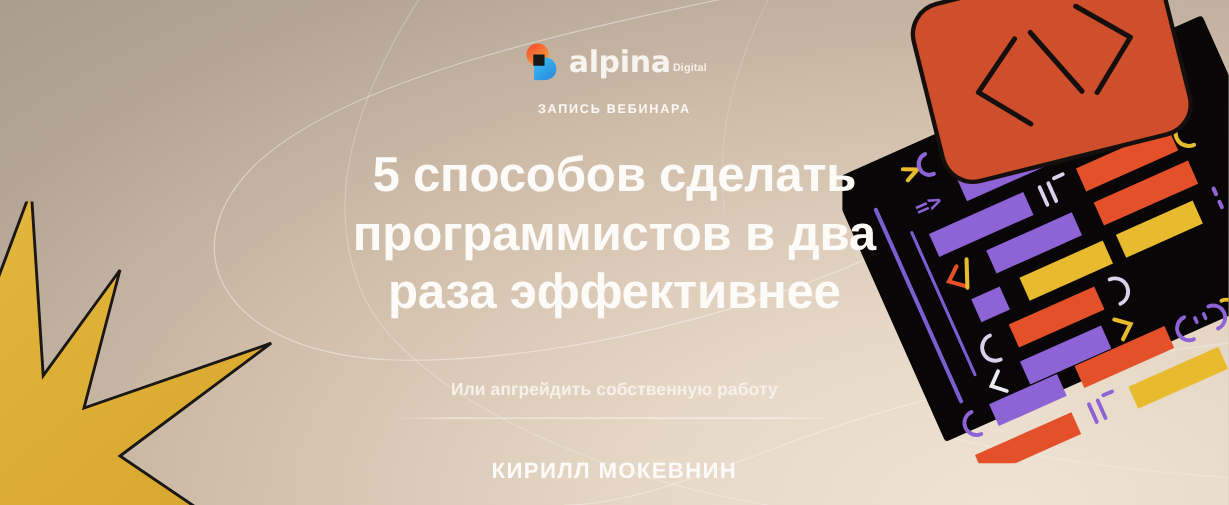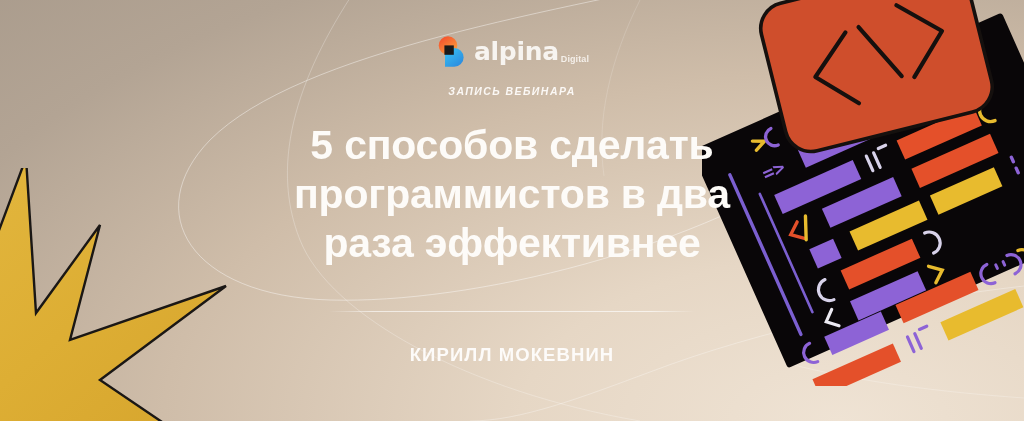--- a/index.html
+++ b/index.html
@@ -24,32 +24,32 @@
   .art-wrap{position:absolute;right:-8px;top:-14px;width:330px;height:400px;}
 
   
   .center{
     position:absolute;left:0;right:0;top:0;
     display:flex;flex-direction:column;align-items:center;
     padding-top:34px;
   }
   .logo-row{display:flex;align-items:center;gap:7px;height:34px;}
   .logo-mark{position:relative;width:32px;height:32px;flex:none;}
-  .logo-word{display:flex;align-items:flex-end;}
+  .logo-word{display:flex;align-items:center;}
   .logo-alpina{
     font-size:25px;font-weight:700;letter-spacing:-.3px;color:#f7f4f0;
     line-height:1;font-family:"DejaVu Sans","Liberation Sans",sans-serif;
   }
   .logo-digital{
     font-size:9px;font-weight:700;color:#f4efe9;margin-top:9px;margin-left:2px;
     letter-spacing:.1px;
   }
   .eyebrow{
     margin-top:17px;color:#fbf8f5;font-size:10.5px;font-weight:700;
-    letter-spacing:1.45px;text-transform:uppercase;font-style:italic;
+    letter-spacing:1.45px;text-transform:uppercase;
   }
   .title{
     margin-top:24px;text-align:center;color:#fdfbf8;
     font-size:41px;line-height:1.2;font-weight:700;letter-spacing:-.2px;
     max-width:470px;
   }
   .title .ln{display:block;}
   .subtitle{
     margin-top:21px;color:#f6f1ea;font-size:14.5px;font-weight:600;
     letter-spacing:.1px;
@@ -184,19 +184,20 @@
     </div>
 
     <div class="eyebrow">ЗАПИСЬ ВЕБИНАРА</div>
 
     <h1 class="title">
       <span class="ln">5 способов сделать</span>
       <span class="ln">программистов в два</span>
       <span class="ln">раза эффективнее</span>
     </h1>
 
+    <div class="subtitle">Или апгрейдить собственную работу</div>
 
     <div class="divider"></div>
 
     <div class="speaker">КИРИЛЛ МОКЕВНИН</div>
   </div>
 
 </div>
 
 </body></html>

